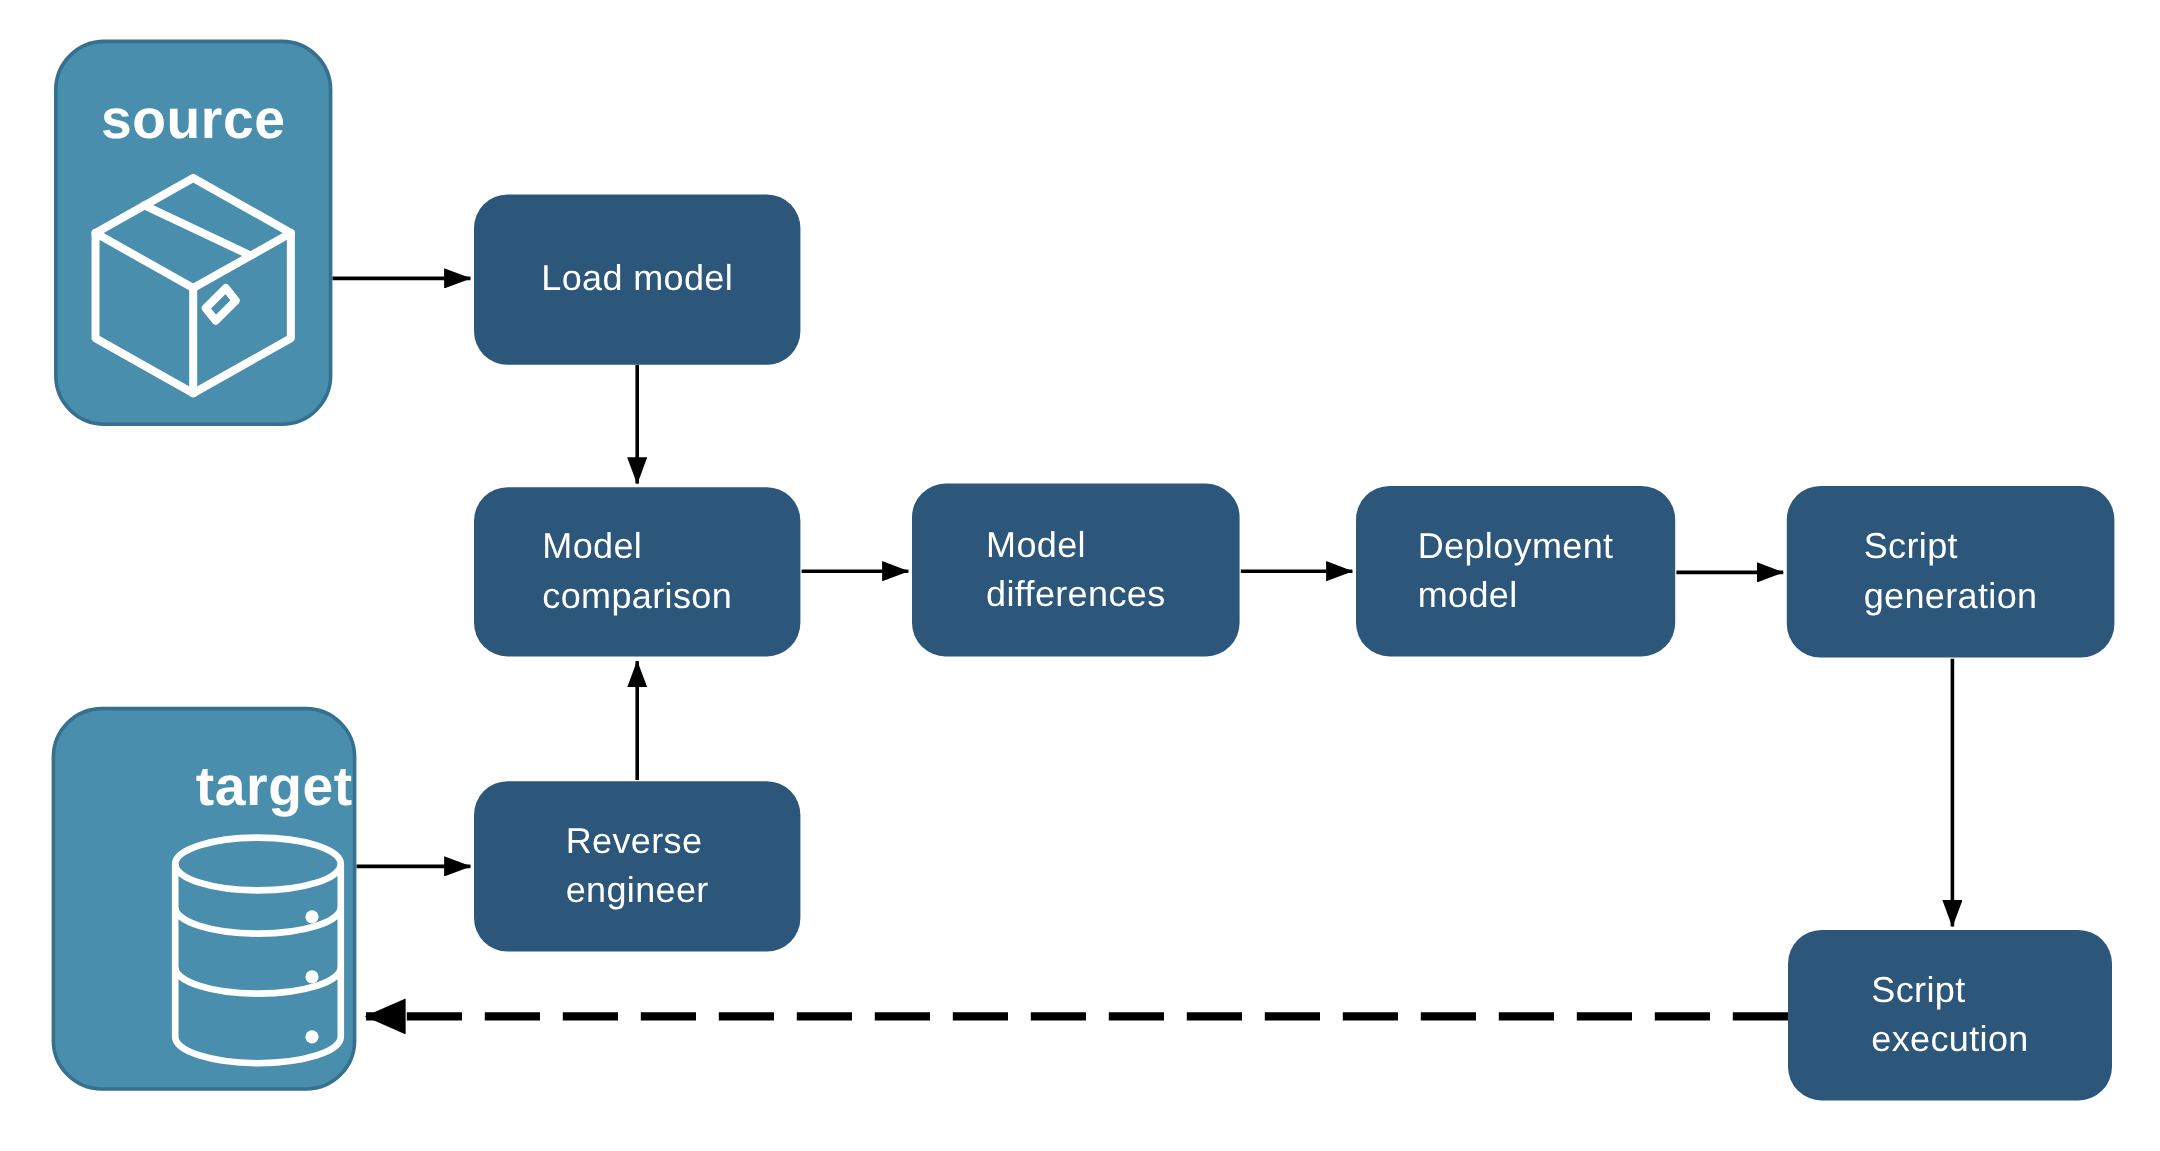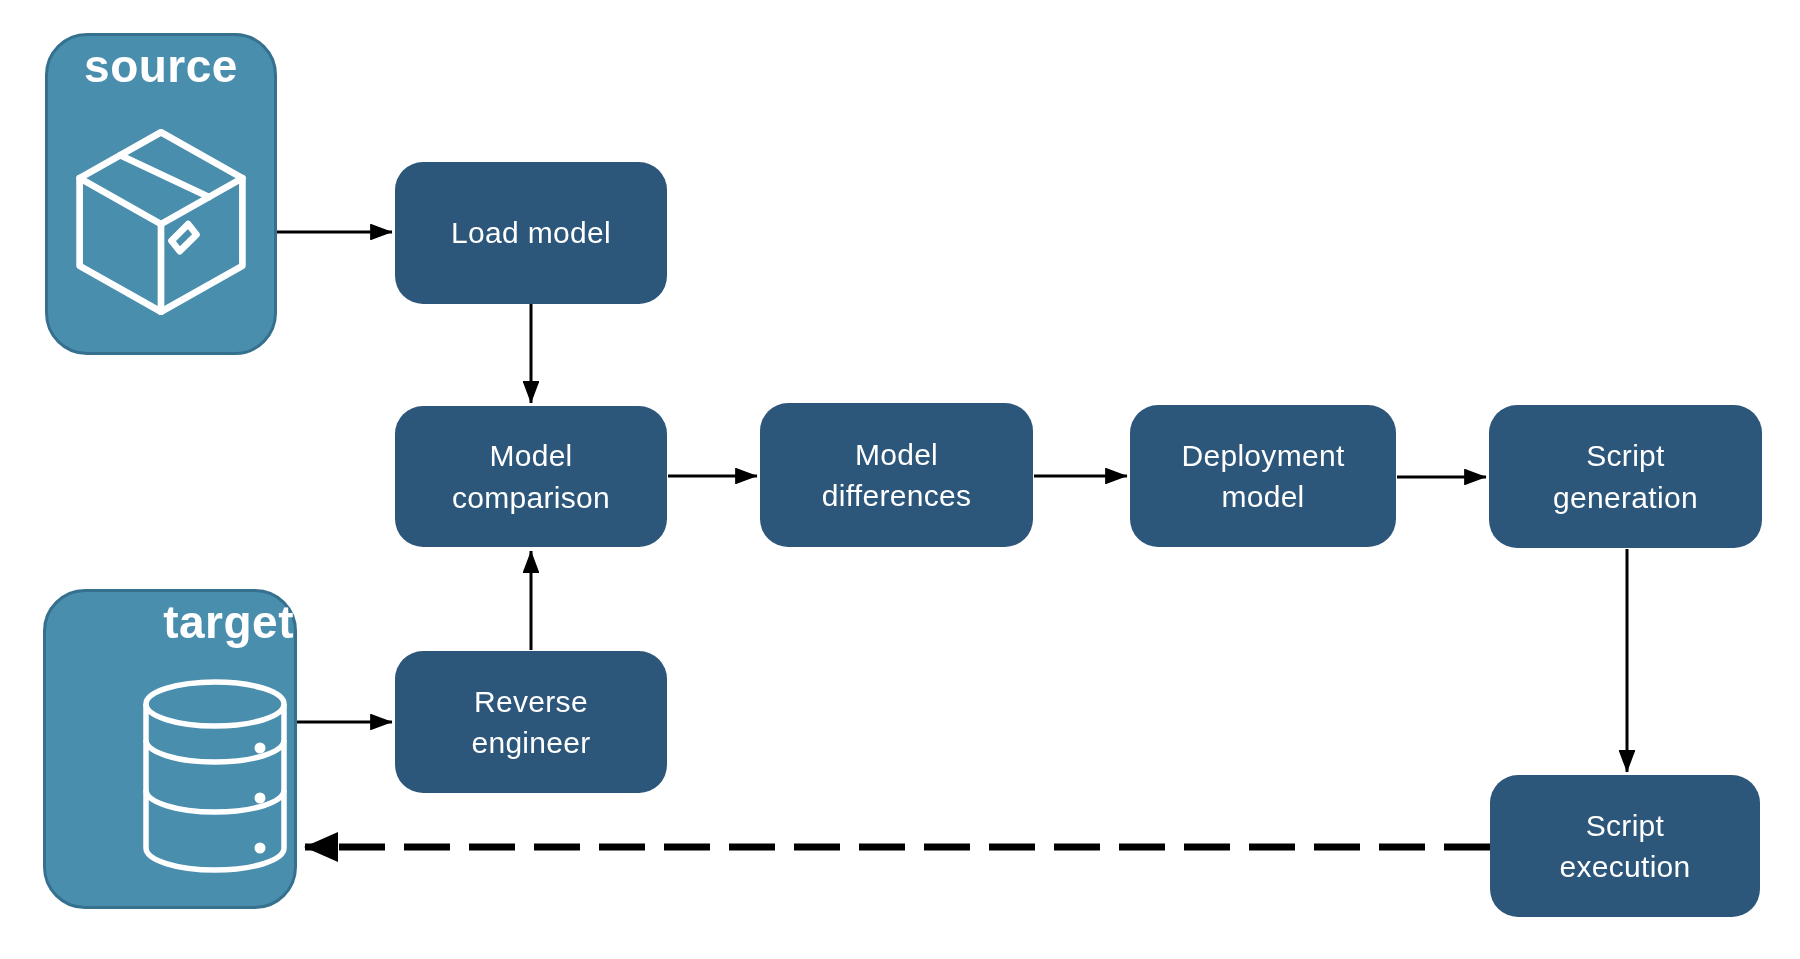--- a/index.html
+++ b/index.html
@@ -33,32 +33,32 @@
     justify-content: center;
   }
   .process {
     background: var(--process-fill);
     border-radius: 28px;
     color: var(--label-text);
   }
   .process-label {
     font-size: 30px;
     line-height: 1.38;
-    text-align: center;
+    text-align: left;
     white-space: pre-line;
     letter-spacing: 0.3px;
   }
   .endpoint {
     background: var(--endpoint-fill);
     border: 3px solid var(--endpoint-border);
     border-radius: 42px;
     color: var(--label-text);
     flex-direction: column;
     justify-content: flex-start;
-    padding-top: 5px;
+    padding-top: 38px;
   }
   .endpoint-label {
     font-size: 46px;
     font-weight: bold;
     letter-spacing: 0.5px;
     line-height: 1.1;
   }
   .endpoint-icon {
     flex: 1;
     display: flex;

